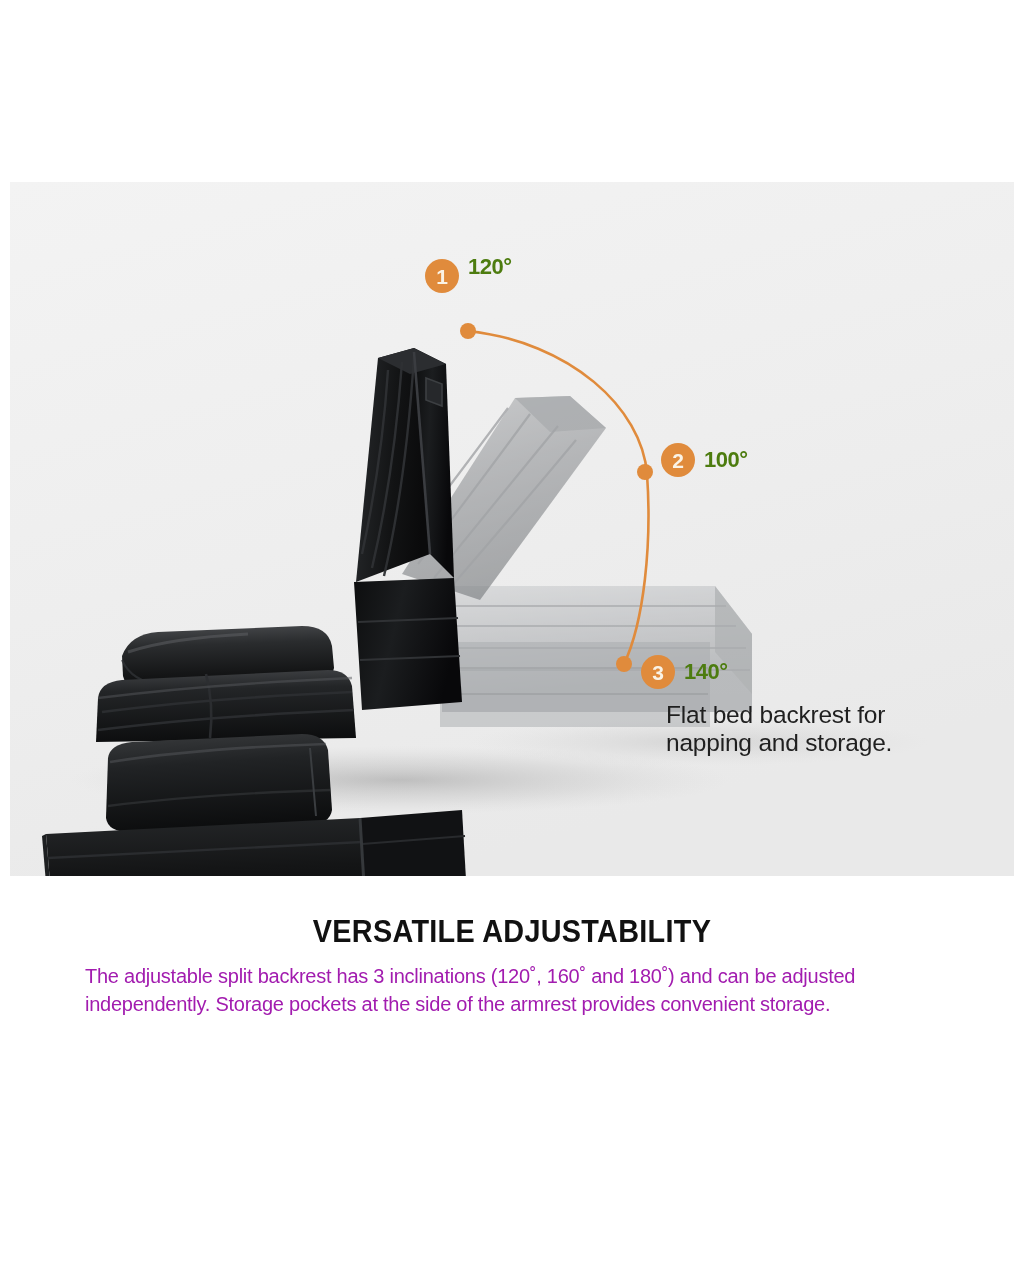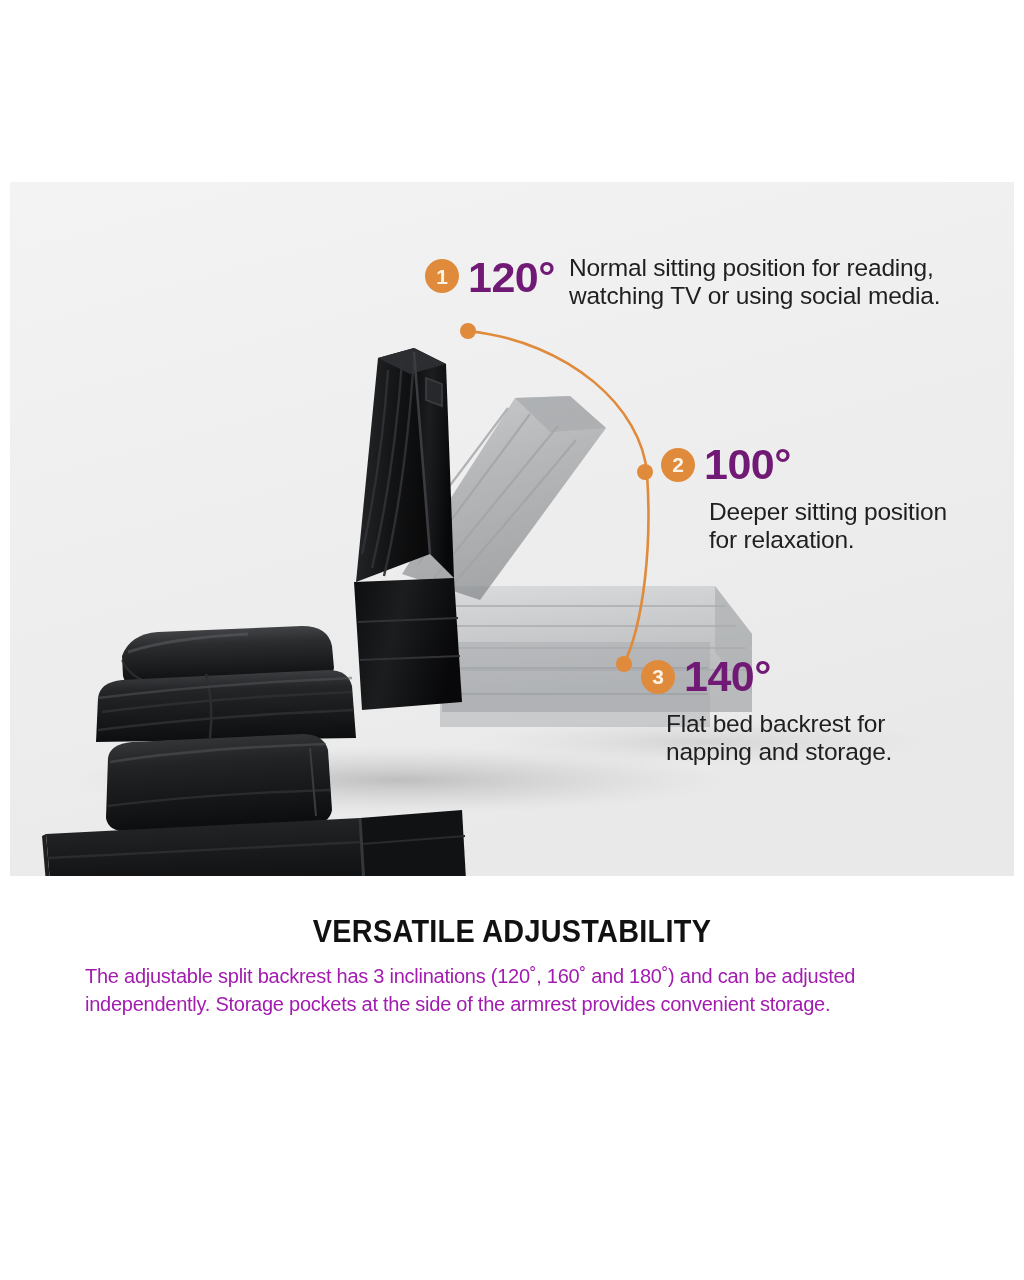--- a/index.html
+++ b/index.html
@@ -47,23 +47,23 @@
     color: #FAF3E6;
     font-size: 21px;
     font-weight: bold;
     display: flex;
     align-items: center;
     justify-content: center;
     flex: 0 0 auto;
     line-height: 1;
   }
   .angle {
-    font-size: 43px;
+    font-size: 22px;
     font-weight: bold;
-    color: #701a75;
+    color: #4d7c0f;
     letter-spacing: -0.5px;
     margin-left: 9px;
     line-height: 1;
   }
   .desc {
     font-size: 24.5px;
     color: #1f1f1f;
     line-height: 1.16;
     letter-spacing: -0.2px;
     font-weight: 400;
@@ -319,35 +319,27 @@
         <circle cx="635" cy="290" r="8" fill="#E08B3C"></circle>
         <circle cx="614" cy="482" r="8" fill="#E08B3C"></circle>
       </g>
     </svg>
   </div>
 
   <div class="callout" id="callout-1">
     <div class="callout-head">
       <span class="badge">1</span>
       <span class="angle">120°</span>
-      <span class="desc">
-        <span>Normal sitting position for reading,</span><br>
-        <span>watching TV or using social media.</span>
-      </span>
     </div>
   </div>
 
   <div class="callout" id="callout-2">
     <div class="callout-head">
       <span class="badge">2</span>
       <span class="angle">100°</span>
-    </div>
-    <div class="desc">
-      <span>Deeper sitting position</span><br>
-      <span>for relaxation.</span>
     </div>
   </div>
 
   <div class="callout" id="callout-3">
     <div class="callout-head">
       <span class="badge">3</span>
       <span class="angle">140°</span>
     </div>
     <div class="desc">
       <span>Flat bed backrest for</span><br>

